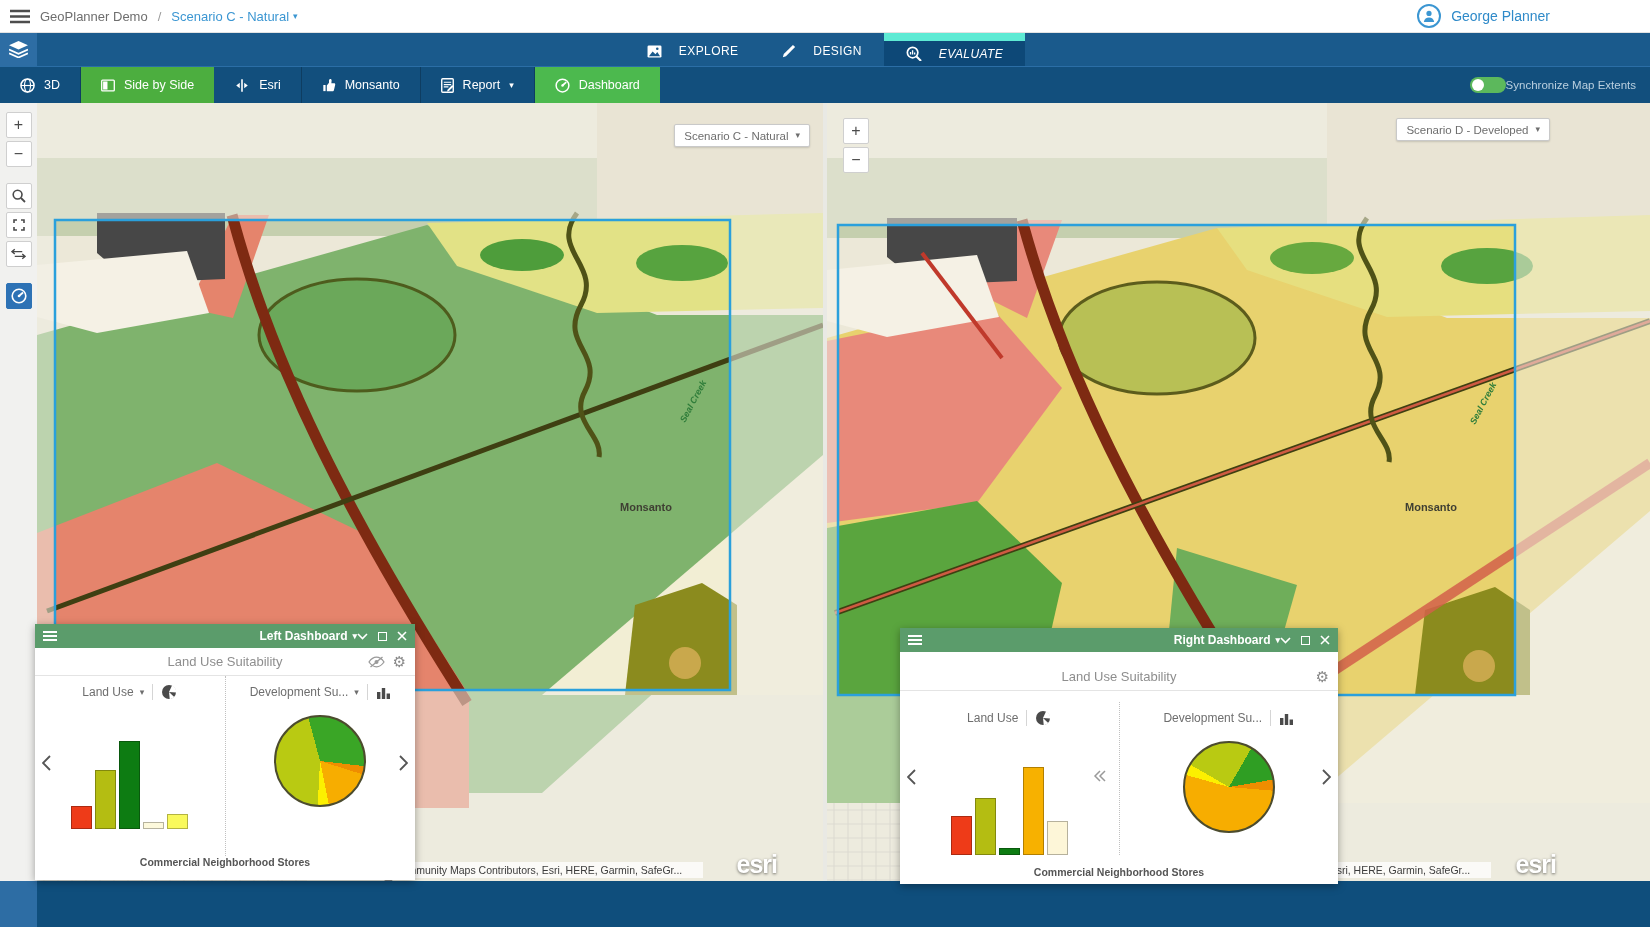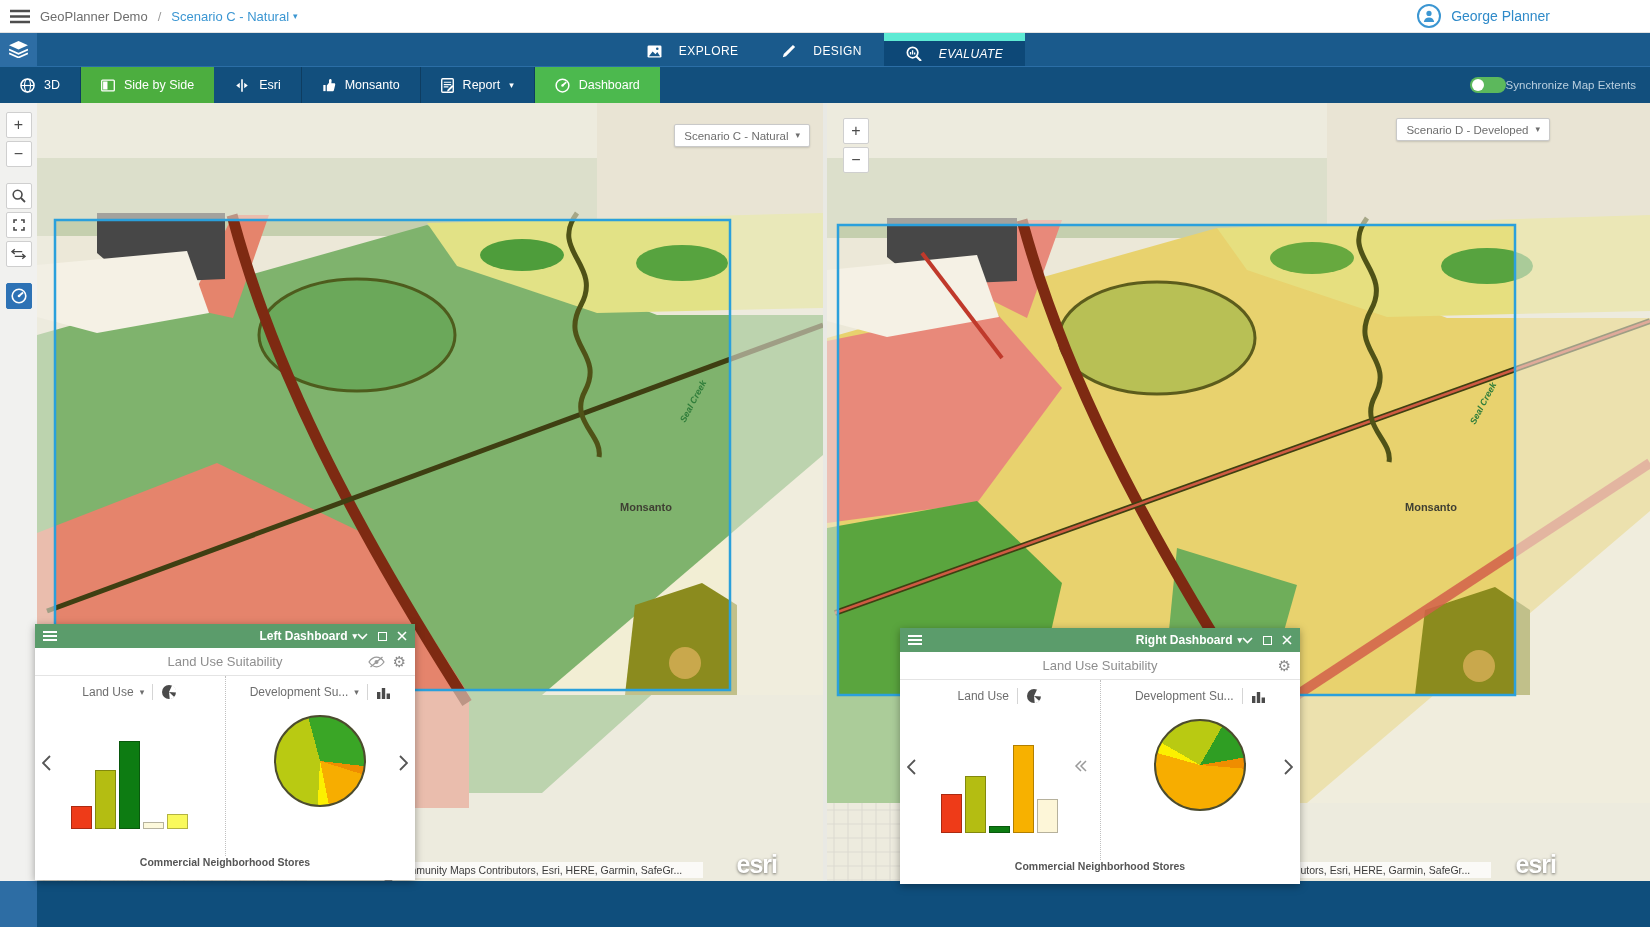--- a/index.html
+++ b/index.html
@@ -439,21 +439,21 @@
         </span>
         <span class="nav-arrow aright">
           <svg class="ic" width="9" height="16" viewBox="0 0 9 16">
               <path d="M1 1l7 7-7 7" fill="none" stroke="#555" stroke-width="1.8"></path>
             </svg>
         </span>
       </div>
       <div class="dash-caption">Commercial Neighborhood Stores</div>
     </div>
 
-    <div class="dashboard" style="left:900px;top:525px;width:400px;">
+    <div class="dashboard" style="left:900px;top:525px;width:438px;gap:11px;">
       <div class="dash-header">
         <span class="dh-menu">
             <i></i>
             <i></i>
             <i></i>
           </span>
         <span class="dh-title">
           <span>Right Dashboard</span>
             <span class="caret">▾</span>
         </span>

